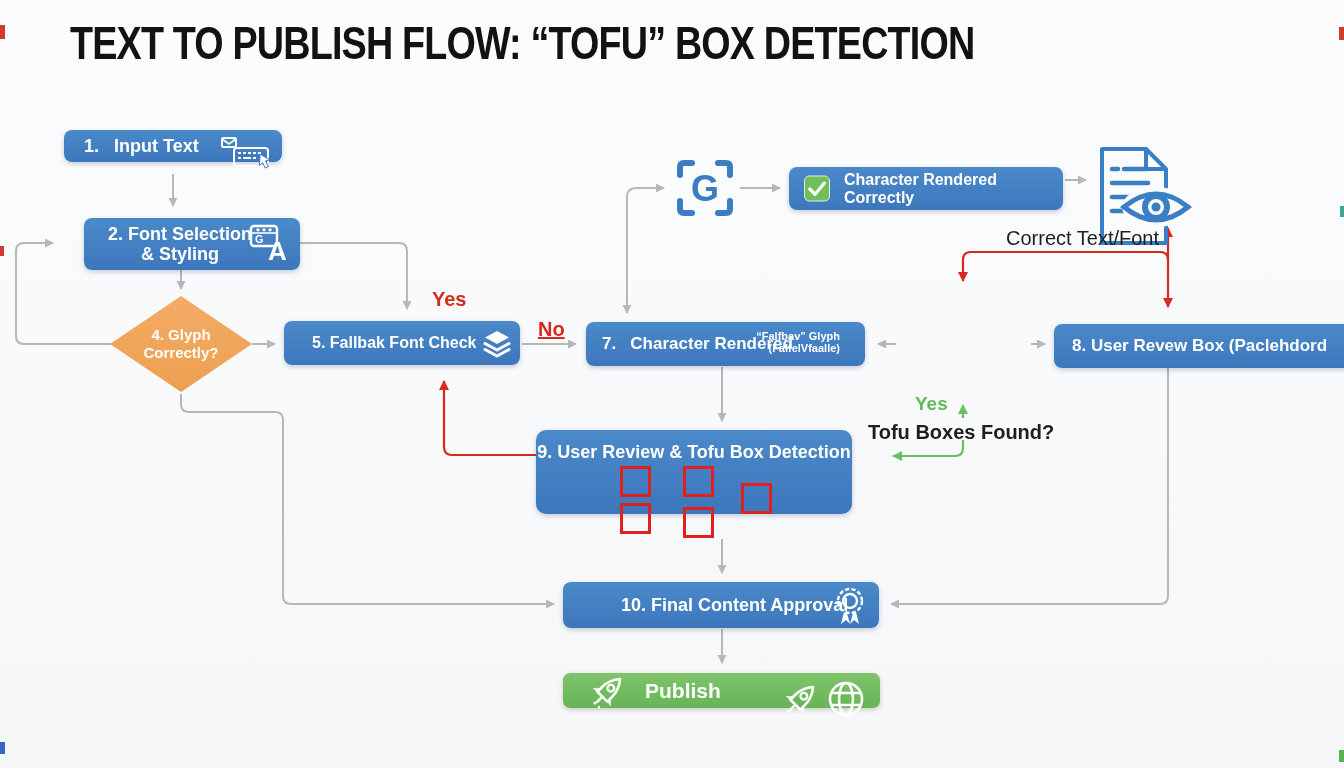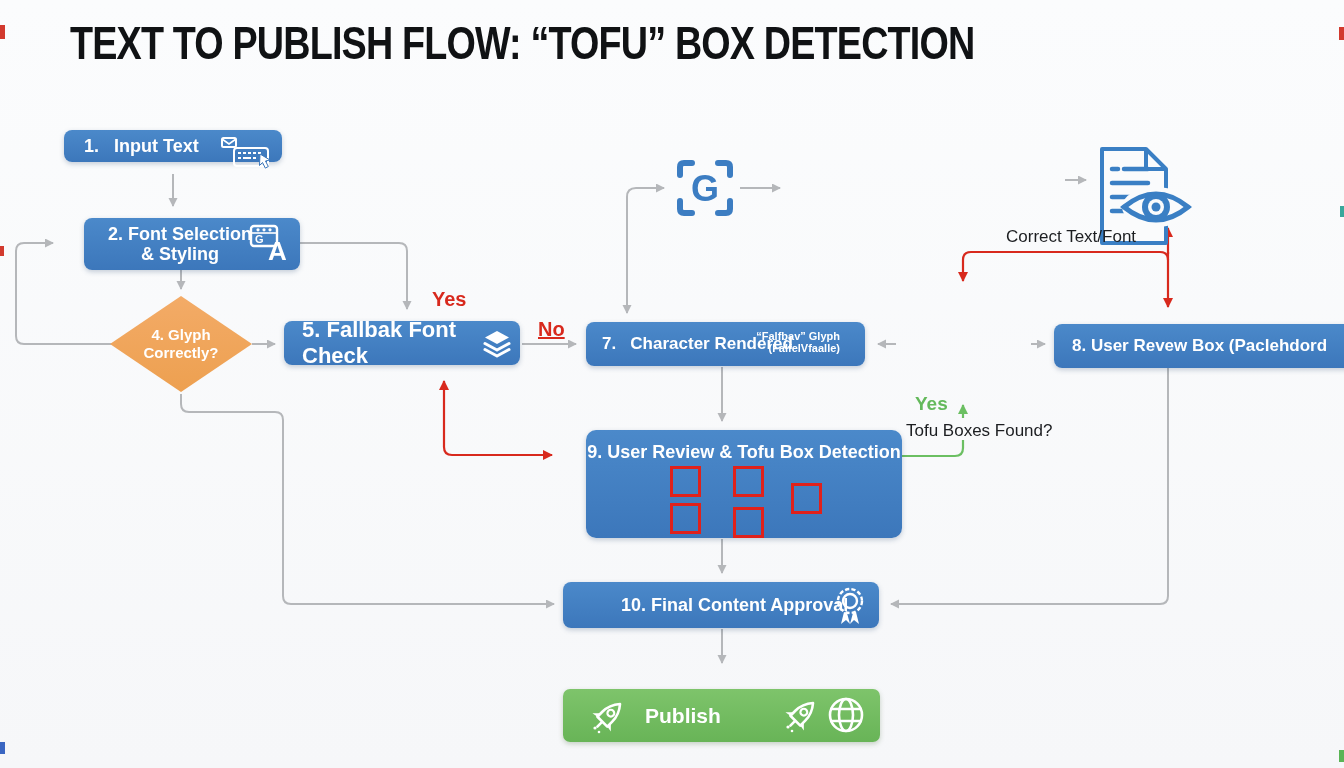--- a/index.html
+++ b/index.html
@@ -14,33 +14,33 @@
            box-shadow:0 2px 5px rgba(40,70,110,.25);display:flex;align-items:center;}
   .greenbox{background:linear-gradient(180deg,#7ec46b,#68b457);border-radius:7px;color:#fff;
            box-shadow:0 2px 5px rgba(50,90,40,.25);display:flex;align-items:center;}
   .diamond{color:#fff;display:flex;flex-direction:column;align-items:center;justify-content:center;
            background:linear-gradient(180deg,#f3ab67,#eda050);
            clip-path:polygon(50% 0,100% 50%,50% 100%,0 50%);text-align:center;font-weight:700;}
   .boxlabel{font-weight:700;}
   .small{font-size:11px;line-height:12px;font-weight:700;text-align:right;}
   .lbl-red{color:#d8291d;font-weight:700;font-size:20px;}
   .lbl-green{color:#63b95b;font-weight:700;font-size:19px;}
-  .lbl-dark{color:#1c1e21;font-size:17px;}
+  .lbl-dark{color:#1c1e21;font-size:20px;}
   
   #node-input{left:64px;top:130px;width:218px;height:32px;}
   #node-font-sel{left:84px;top:218px;width:216px;height:52px;}
   #node-glyph-avail{left:110px;top:296px;width:142px;height:96px;font-size:15px;line-height:18px;}
   #node-fallback{left:284px;top:321px;width:236px;height:44px;}
   #node-crc{left:789px;top:167px;width:274px;height:43px;}
   #node-char-rendered{left:586px;top:322px;width:279px;height:44px;}
   #node-display-glyph{left:897px;top:295px;width:132px;height:98px;font-size:13.5px;line-height:16px;}
   #node-user-review{left:1054px;top:324px;width:310px;height:44px;align-items:center;}
-  #node-tofu{left:586px;top:430px;width:316px;height:108px;border-radius:10px;display:block;}
+  #node-tofu{left:536px;top:430px;width:316px;height:84px;border-radius:10px;display:block;}
   #node-approval{left:563px;top:582px;width:316px;height:46px;}
-  #node-publish{left:563px;top:689px;width:317px;height:53px;}
+  #node-publish{left:563px;top:673px;width:317px;height:35px;}
   #gscan{left:676px;top:159px;width:58px;height:58px;}
   #doc-eye{left:1094px;top:143px;width:104px;height:106px;}
   
   .tofu{position:absolute;width:25px;height:25px;border:3px solid #e0211b;background:transparent;}
   
   .tick{position:absolute;}
 </style>
 </head>
 <body>
 
@@ -129,40 +129,47 @@
       <text x="20" y="36" font-size="26" font-weight="bold" fill="#fff" font-family="Liberation Sans,sans-serif">A</text>
     </svg>
   </div>
 
   <div class="abs diamond" id="node-glyph-avail">
     <span>4. Glyph</span>
     <span>Correctly?</span>
   </div>
 
   <div class="abs bluebox" id="node-fallback">
-    <span class="boxlabel" style="font-size:22px;margin-left:18px;">5. Fallbak Font Check</span>
+    <span class="boxlabel" style="font-size:16px;margin-left:28px;">5. Fallbak Font Check</span>
     <svg class="abs" style="right:8px;top:8px;" width="30" height="30" viewBox="0 0 30 30">
       <path d="M15,2 L27,8.5 L15,15 L3,8.5 Z" fill="#fff"></path>
       <path d="M3,14.5 L15,21 L27,14.5" stroke="#fff" stroke-width="3" fill="none" stroke-linecap="round" stroke-linejoin="round"></path>
       <path d="M3,20.5 L15,27 L27,20.5" stroke="#fff" stroke-width="3" fill="none" stroke-linecap="round" stroke-linejoin="round"></path>
     </svg>
   </div>
 
   <div class="abs" id="gscan">
     <svg width="58" height="58" viewBox="0 0 58 58">
       <g stroke="#3c7dc2" stroke-width="6" fill="none" stroke-linecap="round">
         <path d="M4,16 V8 Q4,4 8,4 H16"></path>
         <path d="M42,4 H50 Q54,4 54,8 V16"></path>
         <path d="M54,42 V50 Q54,54 50,54 H42"></path>
         <path d="M16,54 H8 Q4,54 4,50 V42"></path>
       </g>
       <text x="29" y="42" font-size="36" font-weight="bold" fill="#3c7dc2" text-anchor="middle" font-family="Liberation Sans,sans-serif">G</text>
     </svg>
   </div>
 
+  <div class="abs bluebox" id="node-crc">
+    <svg style="margin-left:15px;" width="27" height="27" viewBox="0 0 27 27">
+      <rect x="0.5" y="0.5" width="26" height="26" rx="5" fill="#6fc05a" stroke="#e8f3e4" stroke-width="1"></rect>
+      <path d="M6,14 L11.5,19.5 L21,8" stroke="#fff" stroke-width="3.4" fill="none" stroke-linecap="round" stroke-linejoin="round"></path>
+    </svg>
+    <span class="boxlabel" style="font-size:16px;margin-left:14px;">Character Rendered Correctly</span>
+  </div>
 
   <div class="abs" id="doc-eye">
     <svg width="104" height="106" viewBox="0 0 104 106">
       <g stroke="#3a7fc4" stroke-width="4" fill="#fafbfc">
         <path d="M8,6 H52 L72,26 V100 H8 Z" stroke-linejoin="round"></path>
         <path d="M52,6 V26 H72" fill="none"></path>
       </g>
       <g stroke="#3a7fc4" stroke-width="4.5" stroke-linecap="round">
         <path d="M18,26 h6 M30,26 h24"></path>
         <path d="M18,40 h36"></path>
@@ -240,21 +247,21 @@
         <circle cx="20" cy="20" r="16"></circle>
         <ellipse cx="20" cy="20" rx="7" ry="16"></ellipse>
         <path d="M4.5,14 h31 M4.5,26 h31"></path>
       </g>
     </svg>
   </div>
 
   <div class="abs lbl-red" style="left:432px;top:288px;">Yes</div>
   <div class="abs lbl-red" style="left:538px;top:318px;text-decoration:underline;">No</div>
   <div class="abs lbl-green" style="left:915px;top:393px;">Yes</div>
-  <div class="abs lbl-dark" style="left:906px;top:421px;">Tofu Boxes Found?</div>
+  <div class="abs lbl-dark" style="left:868px;top:421px;font-weight:bold;">Tofu Boxes Found?</div>
   <div class="abs lbl-dark" style="left:1006px;top:227px;">Correct Text/Font</div>
 
   <div class="tick" style="left:0;top:25px;width:5px;height:14px;background:#d23a2e;"></div>
   <div class="tick" style="left:0;top:246px;width:4px;height:10px;background:#d23a2e;"></div>
   <div class="tick" style="left:0;top:742px;width:5px;height:12px;background:#3a66c2;"></div>
   <div class="tick" style="right:0;top:27px;width:5px;height:13px;background:#d23a2e;"></div>
   <div class="tick" style="right:0;top:206px;width:4px;height:11px;background:#3aa79b;"></div>
   <div class="tick" style="right:0;top:750px;width:5px;height:12px;background:#5ab455;"></div>
 
 </div>

